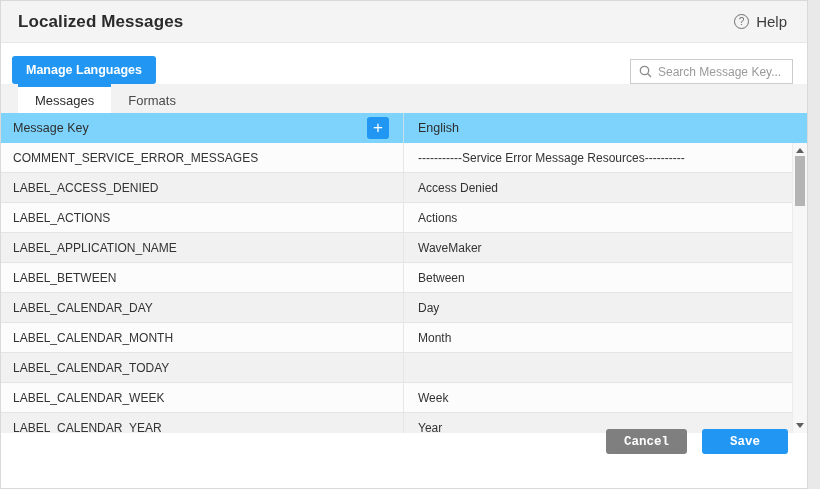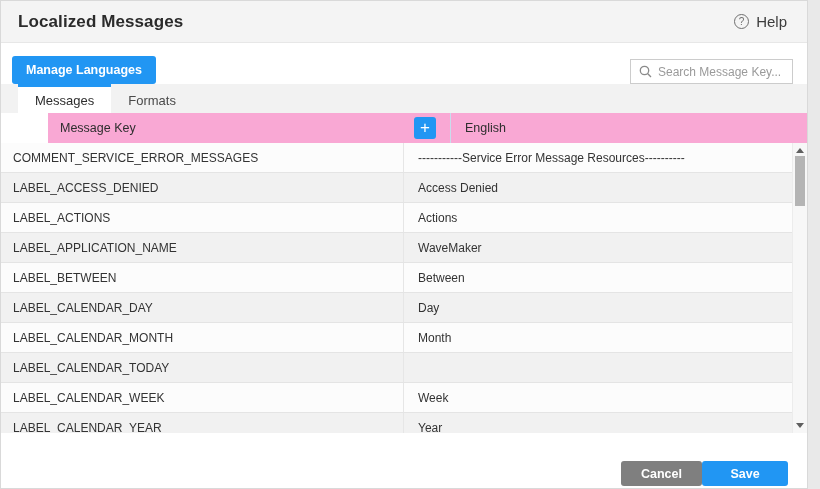--- a/index.html
+++ b/index.html
@@ -43,22 +43,22 @@
   .search-input::placeholder { color:#9a9a9a; }
   
   .tabbar { height:29px; background:#f2f2f2; display:flex; padding-left:17px; }
   .tab {
     display:flex; align-items:center; padding:0 17px; font-size:13px;
     color:#4a4a4a; cursor:pointer; border-top:3px solid transparent;
   }
   .tab.active { background:#fff; border-top:3px solid #2196f3; color:#2e2e2e; }
   
   .grid-header {
-    height:30px; background:#f9a8d4; display:flex; align-items:stretch;
-    font-size:12.5px; color:#2e2e2e; font-weight:500;margin-left:47px;
+    height:30px; background:#7dd3fc; display:flex; align-items:stretch;
+    font-size:12.5px; color:#2e2e2e; font-weight:500;
   }
   .gh-key {
     width:403px; display:flex; align-items:center; justify-content:space-between;
     padding:0 14px 0 12px; border-right:1px solid #c9dcec;
   }
   .gh-val { flex:1; display:flex; align-items:center; padding-left:14px; }
   .add-btn {
     width:22px; height:22px; background:#2196f3; color:#fff;
     font-size:17px; line-height:1; display:flex; align-items:center;
     justify-content:center; padding:0 0 2px 0;
@@ -91,21 +91,21 @@
     bottom:5px;
     border-left:4px solid transparent; border-right:4px solid transparent;
     border-top:5px solid #5f5f5f;
   }
   .sb-thumb {
     position:absolute; top:13px; left:2px; width:10px; height:50px;
     background:#b4b4b4; cursor:grab;
   }
   
   .footer-actions {
-    position:absolute; right:19px; bottom:2px; display:flex; 
+    position:absolute; right:19px; bottom:34px; display:flex; gap:15px;font-family:Liberation Mono, monospace;
   }
   .btn-cancel {
     background:#7f7f7f; color:#fff; font-weight:700; font-size:12.5px;
     width:81px; height:25px;
   }
   .btn-save {
     background:#2196f3; color:#fff; font-weight:700; font-size:12.5px;
     width:86px; height:25px;
   }
 </style>

